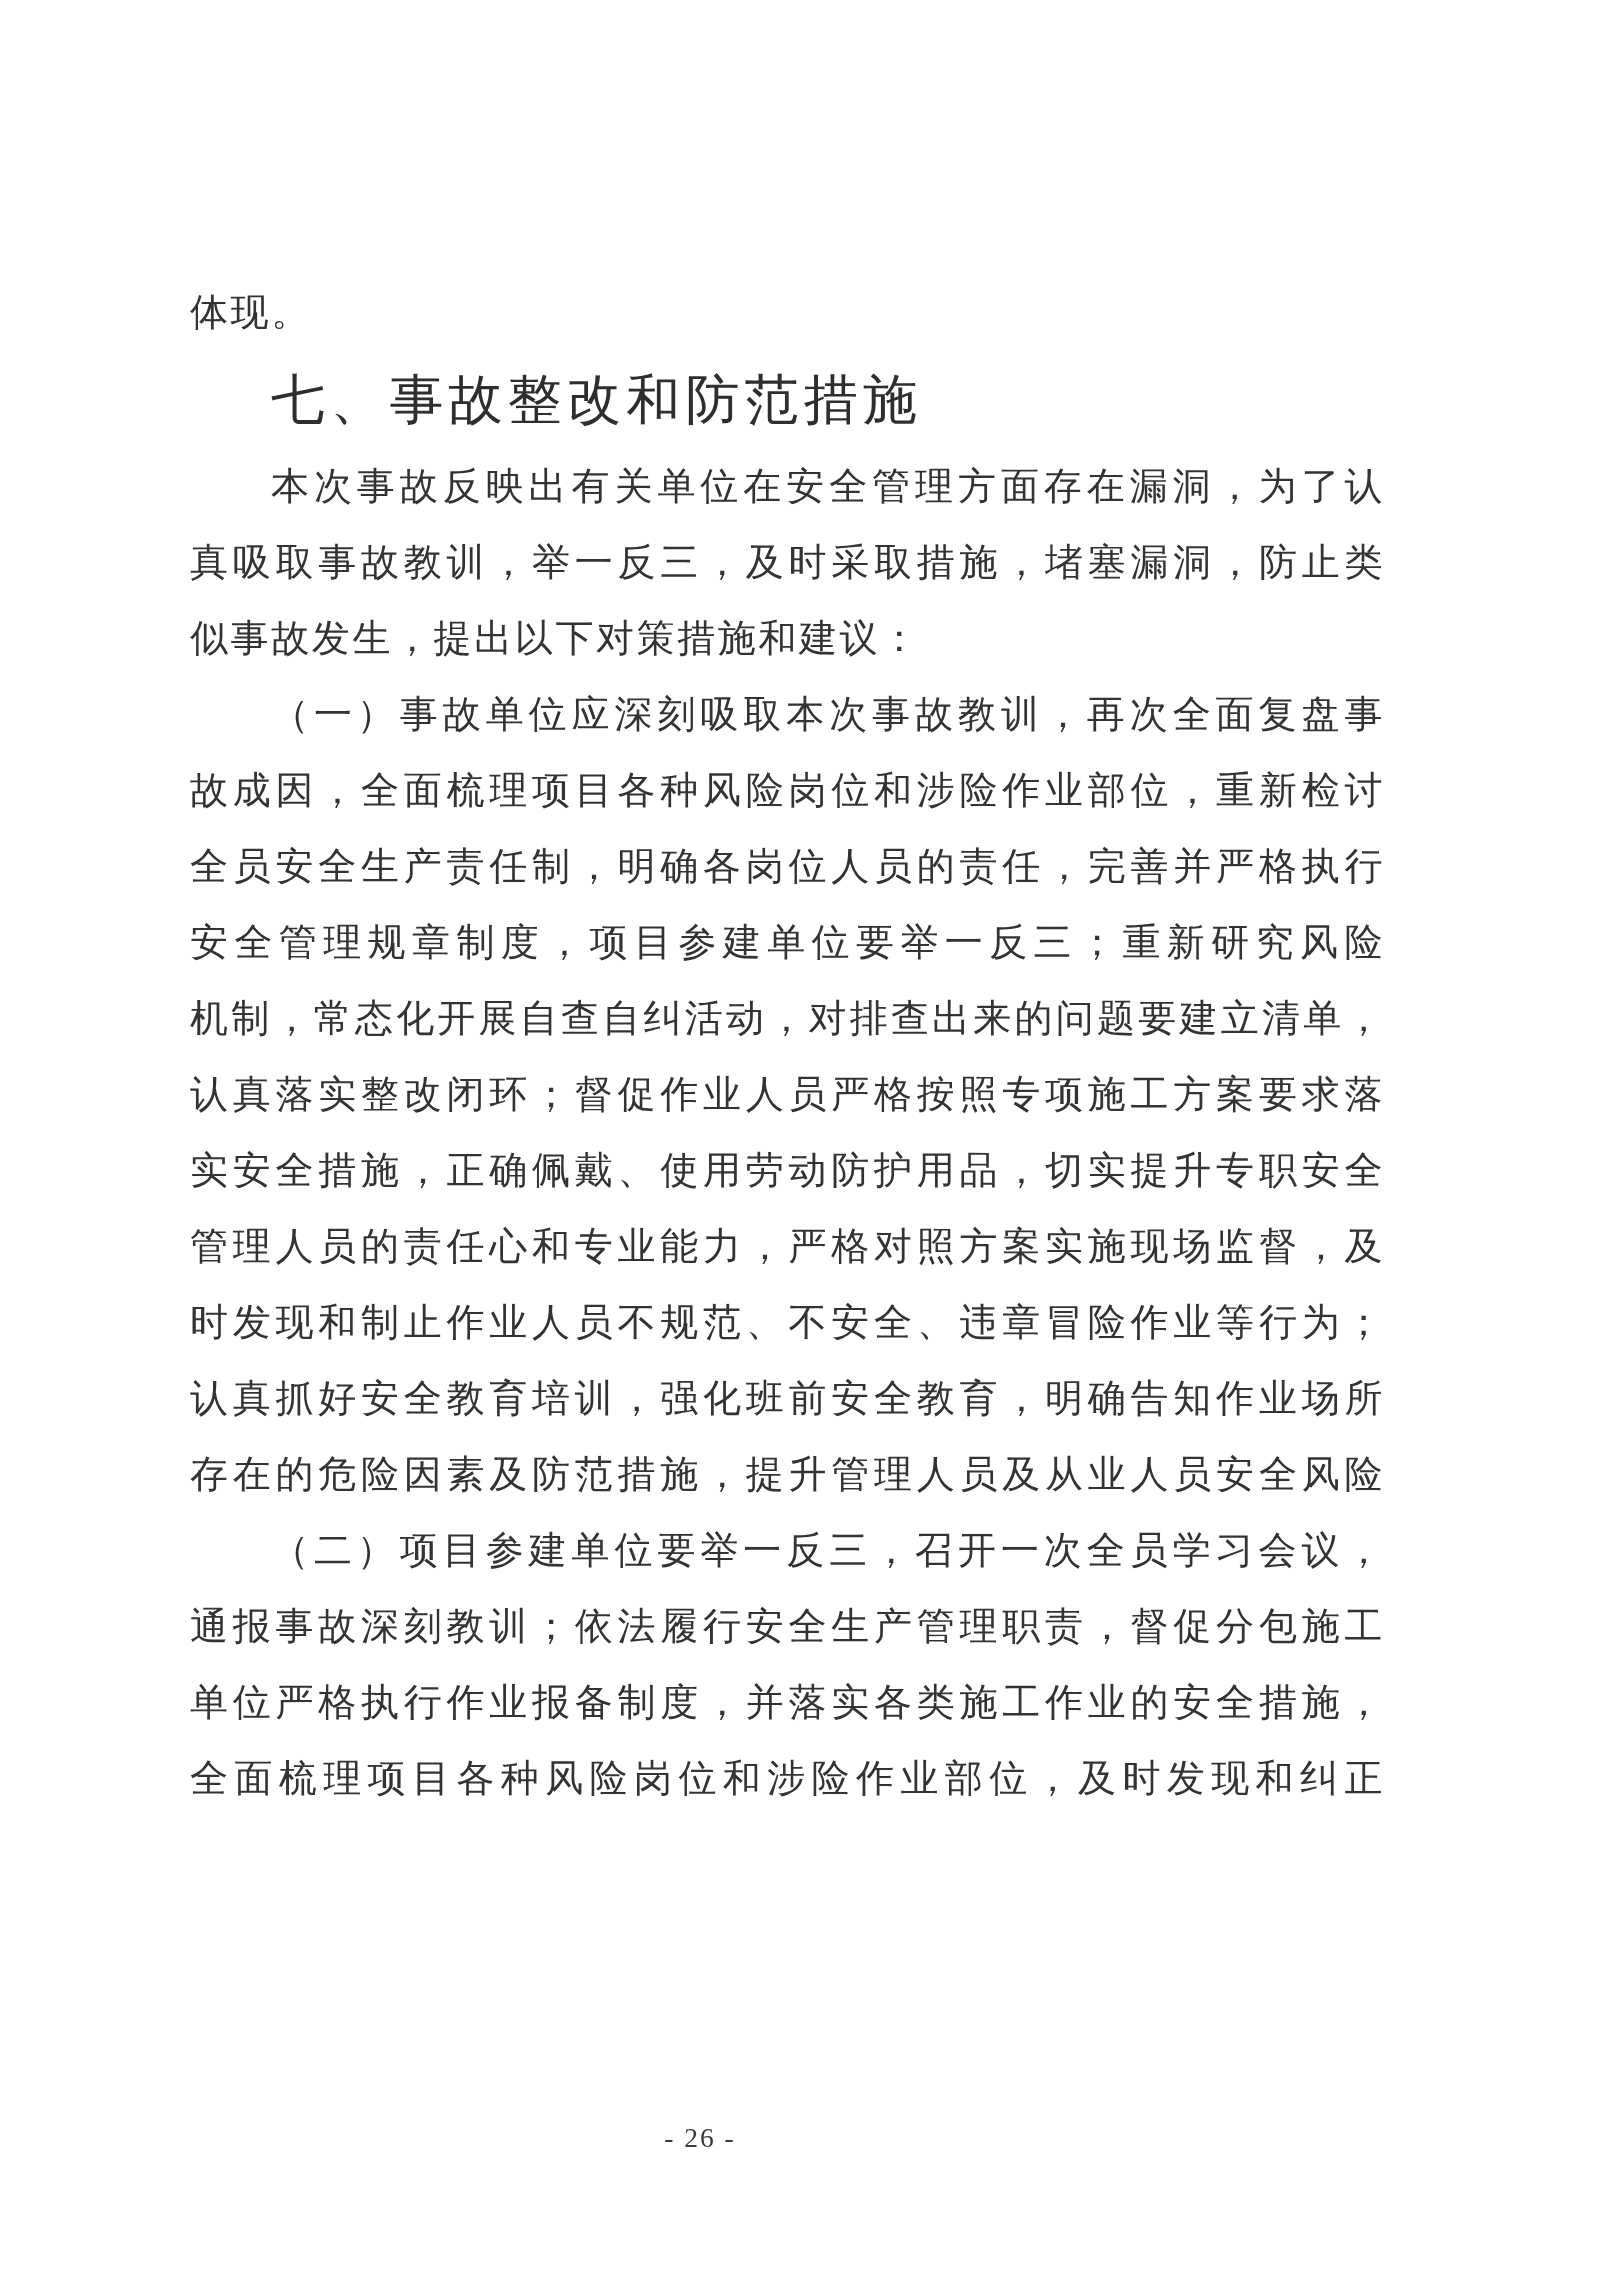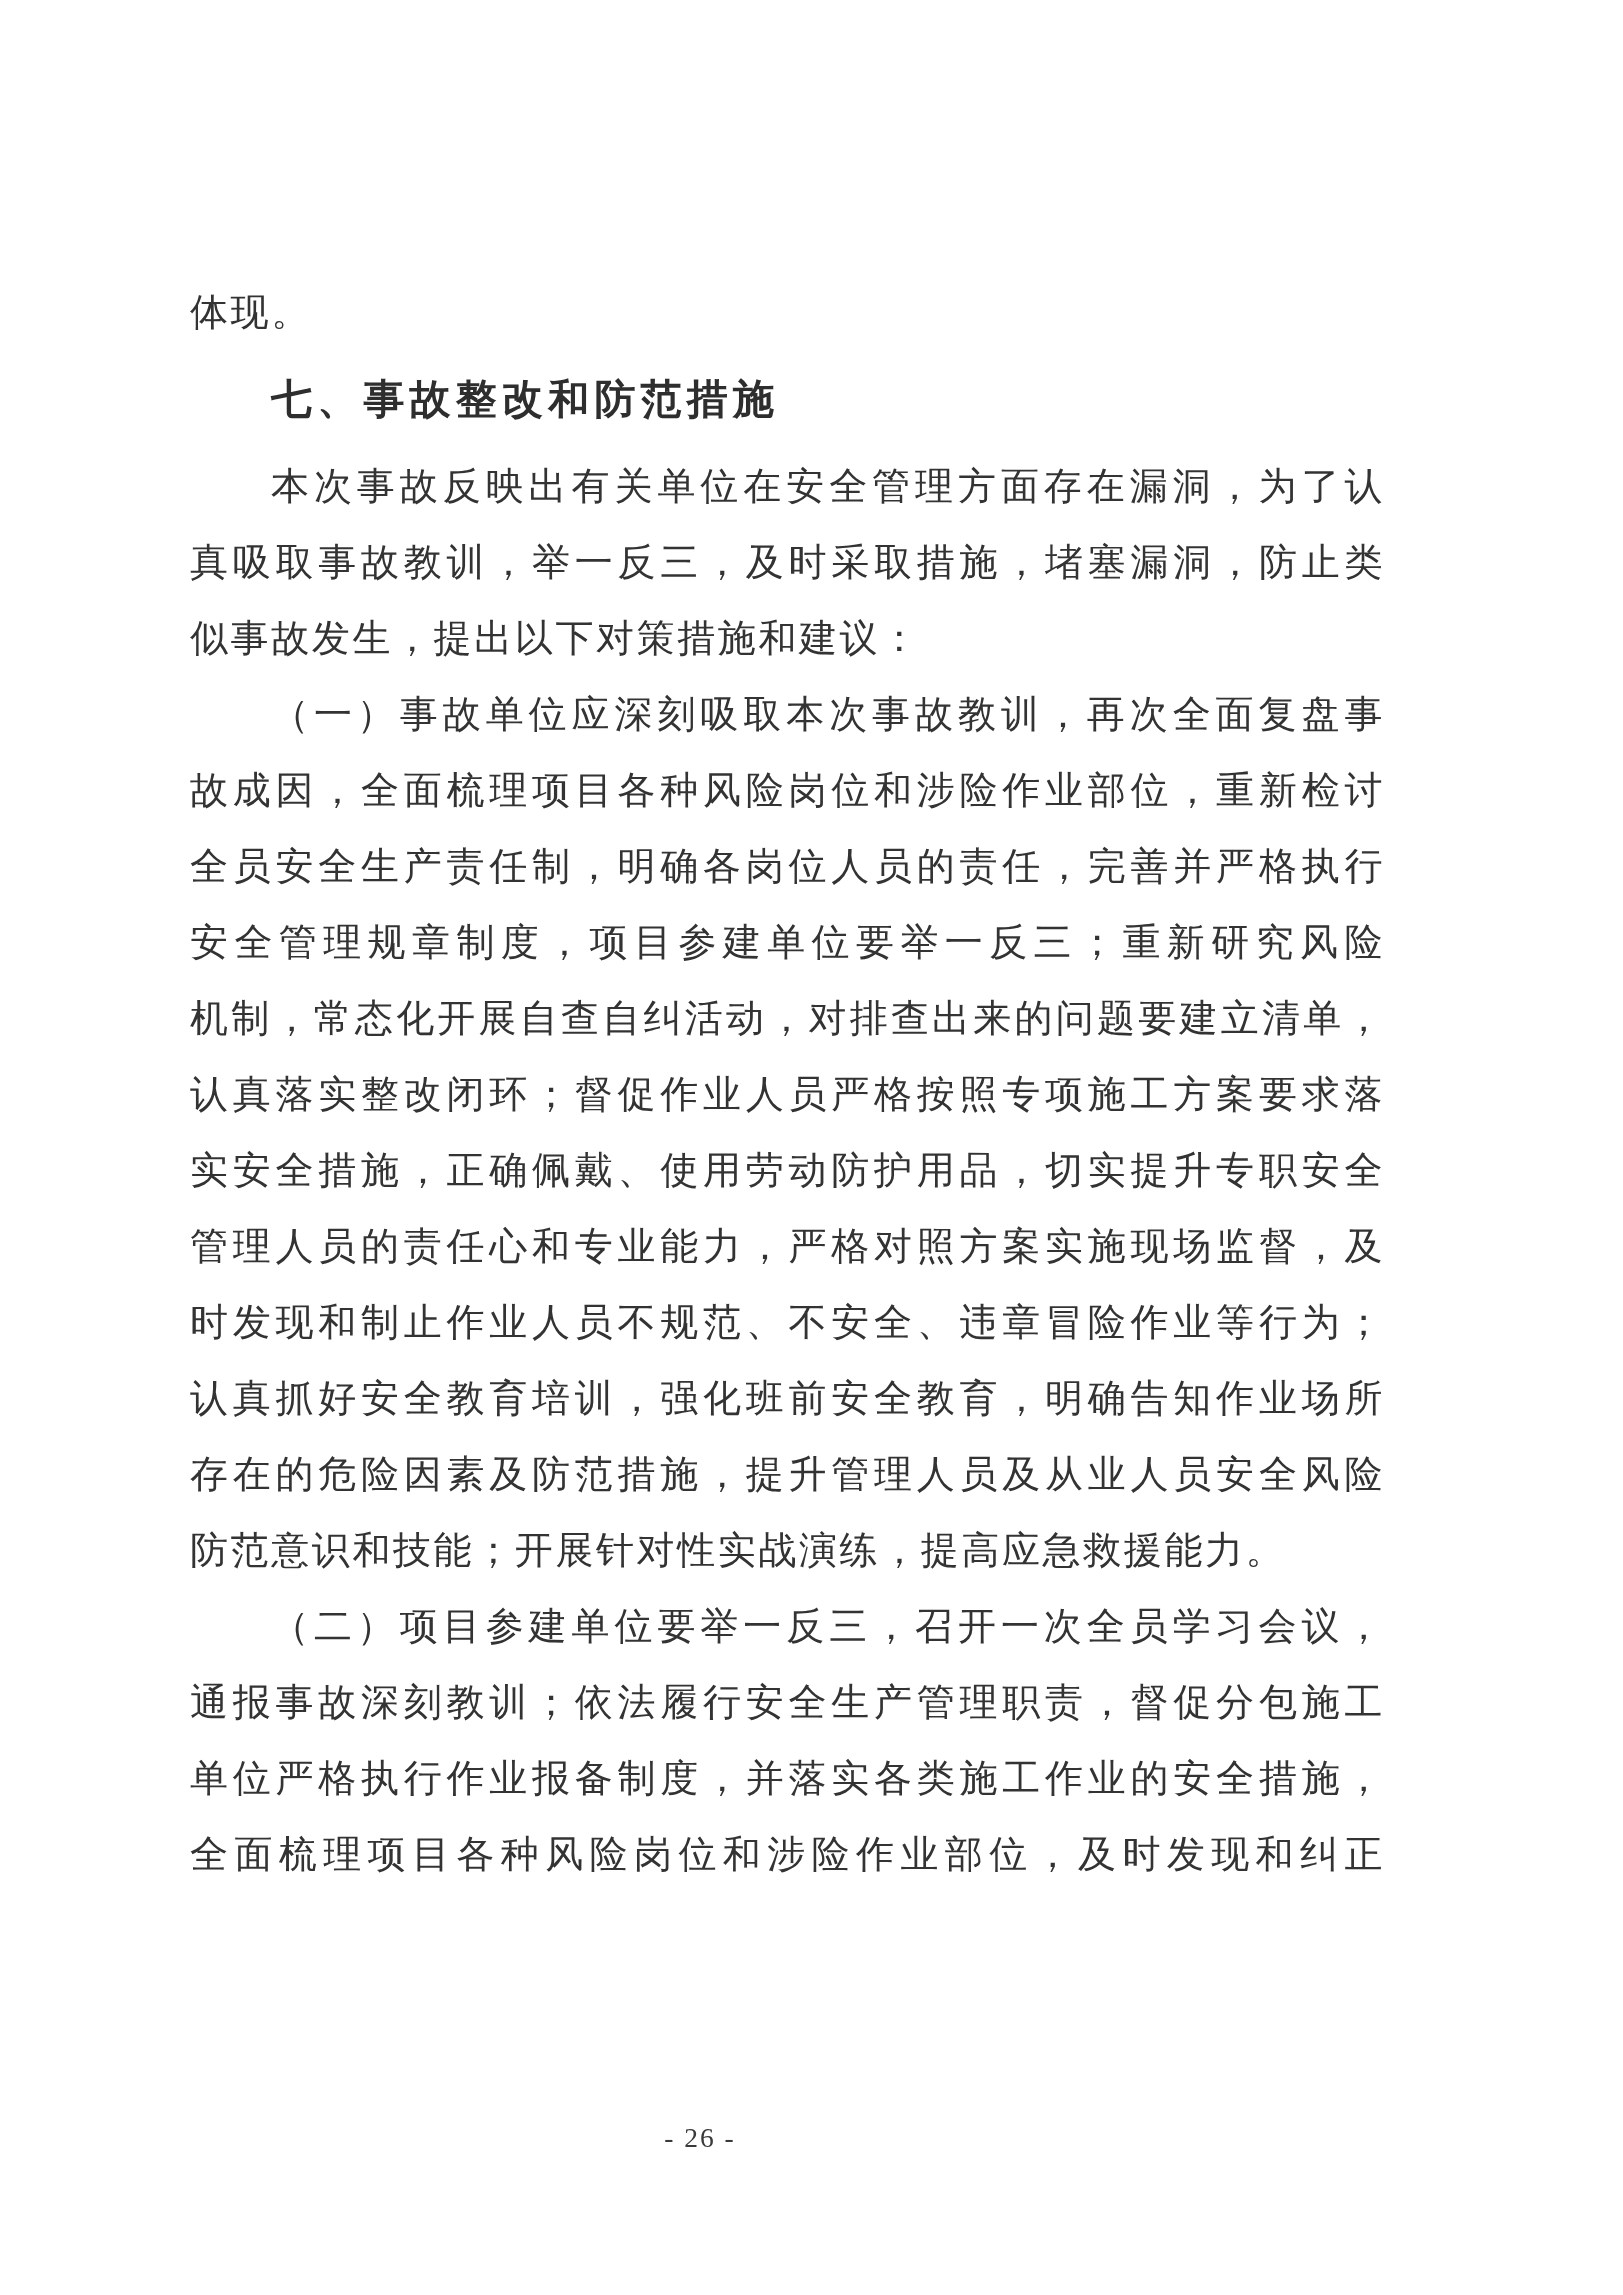--- a/index.html
+++ b/index.html
@@ -33,22 +33,22 @@
   .line.justify {
     text-align: justify;
     text-align-last: justify;
     text-justify: inter-ideograph;
   }
   .line.indent {
     text-indent: 81px;
   }
   .line.heading {
     font-family: "Liberation Sans", "DejaVu Sans", sans-serif;
-    font-weight: 700;
-    font-size: 41px;
+    font-weight: 400;
+    font-size: 54px;
     letter-spacing: 5.2px;
     margin: 11px 0;
     color: #2e2e2e;
   }
   .footer {
     position: absolute;
     left: 0;
     top: 2122px;
     width: 1400px;
     text-align: center;
@@ -72,21 +72,20 @@
       <div class="line body justify">故成因，全面梳理项目各种风险岗位和涉险作业部位，重新检讨</div>
       <div class="line body justify">全员安全生产责任制，明确各岗位人员的责任，完善并严格执行</div>
       <div class="line body justify">安全管理规章制度，项目参建单位要举一反三；重新研究风险</div>
       <div class="line body justify">机制，常态化开展自查自纠活动，对排查出来的问题要建立清单，</div>
       <div class="line body justify">认真落实整改闭环；督促作业人员严格按照专项施工方案要求落</div>
       <div class="line body justify">实安全措施，正确佩戴、使用劳动防护用品，切实提升专职安全</div>
       <div class="line body justify">管理人员的责任心和专业能力，严格对照方案实施现场监督，及</div>
       <div class="line body justify">时发现和制止作业人员不规范、不安全、违章冒险作业等行为；</div>
       <div class="line body justify">认真抓好安全教育培训，强化班前安全教育，明确告知作业场所</div>
       <div class="line body justify">存在的危险因素及防范措施，提升管理人员及从业人员安全风险</div>
-      <div class="line body">防范意识和技能；开展针对性实战演练，提高应急救援能力。</div>
       <div class="line body indent justify">（二）项目参建单位要举一反三，召开一次全员学习会议，</div>
       <div class="line body justify">通报事故深刻教训；依法履行安全生产管理职责，督促分包施工</div>
       <div class="line body justify">单位严格执行作业报备制度，并落实各类施工作业的安全措施，</div>
       <div class="line body justify">全面梳理项目各种风险岗位和涉险作业部位，及时发现和纠正</div>
     </div>
   <div class="footer">
     <span>- 26 -</span>
   </div>
 </div>
 

